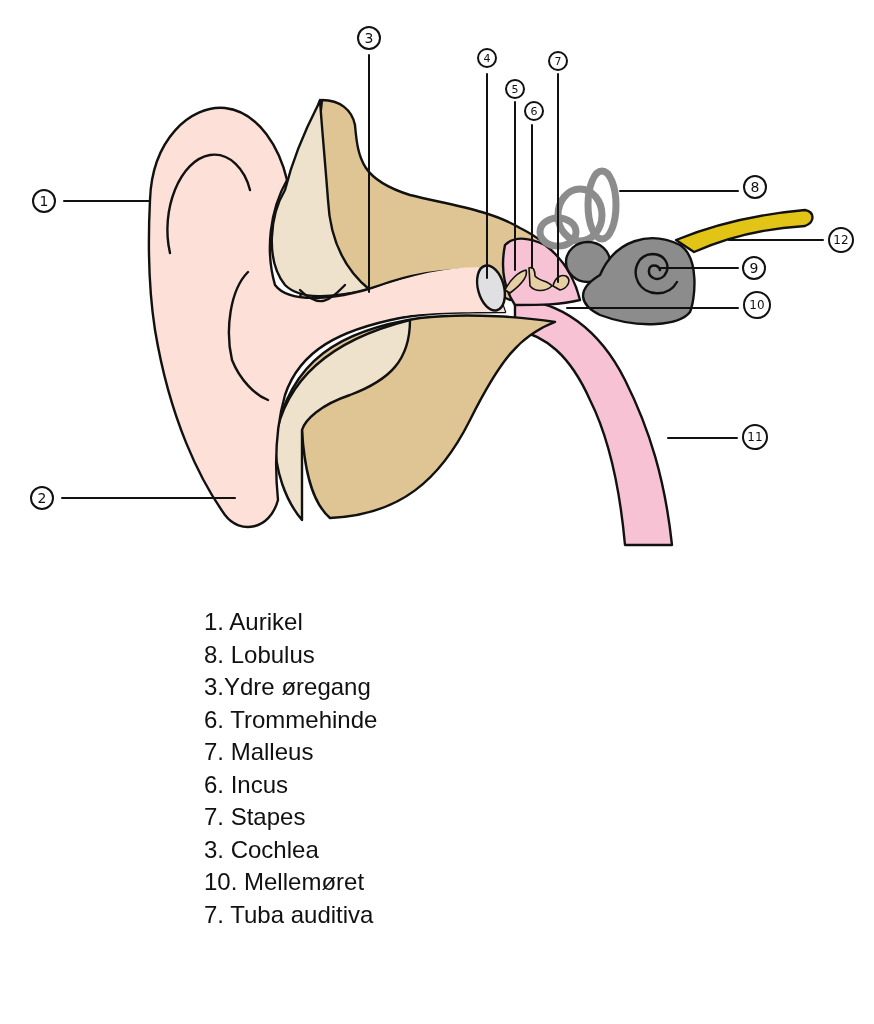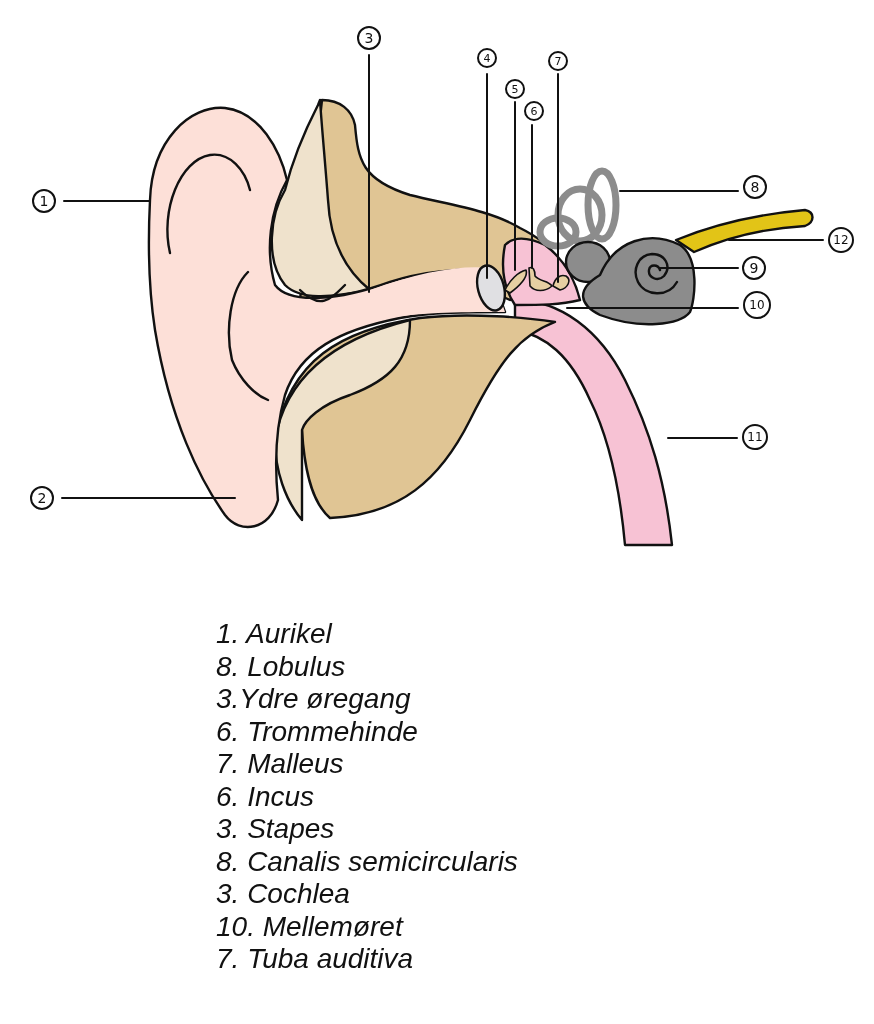--- a/index.html
+++ b/index.html
@@ -1,21 +1,21 @@
 <!DOCTYPE html>
 <html><head>
 <meta charset="utf-8">
 <style>
   html, body { margin: 0; padding: 0; background: #ffffff; }
   body { width: 874px; height: 1024px; position: relative; overflow: hidden; }
   #diagram { position: absolute; left: 0; top: 0; }
   .callout-num { font-family: "DejaVu Sans", sans-serif; font-size: 14px; fill: #111; }
   .legend {
-    position: absolute; left: 204px; top: 606px; margin: 12px; padding: 0; list-style: none;
-    font-family: "Liberation Sans", sans-serif; font-size: 28px; line-height: 32.5px; color: #111; font-style: italic;
+    position: absolute; left: 204px; top: 606px; margin: 0; padding: 0; list-style: none;
+    font-family: "Liberation Sans", sans-serif; font-size: 24px; line-height: 32.5px; color: #111;
   }
   .legend li { white-space: nowrap; }
 </style>
 </head>
 <body>
 
 <svg id="diagram" width="874" height="580" viewBox="0 0 874 580" xmlns="http://www.w3.org/2000/svg">
   <g fill="none" stroke="#111" stroke-width="2.4" stroke-linecap="round" stroke-linejoin="round">
 
     <path class="c-pink" d="M515,300 C560,300 600,330 625,380 C650,430 665,480 672,545 L625,545 C620,490 610,440 590,400 C570,355 545,335 515,330 Z" fill="#f7c2d4"></path>
@@ -102,18 +102,17 @@
   </g>
 </svg>
 
 <ul class="legend">
   <li>1. Aurikel</li>
   <li>8. Lobulus</li>
   <li>3.Ydre øregang</li>
   <li>6. Trommehinde</li>
   <li>7. Malleus</li>
   <li>6. Incus</li>
-  <li>3. Stapes</li>
-  <li>8. Canalis semicircularis</li>
+  <li>7. Stapes</li>
   <li>3. Cochlea</li>
   <li>10. Mellemøret</li>
   <li>7. Tuba auditiva</li>
 </ul>
 
 </body></html>

